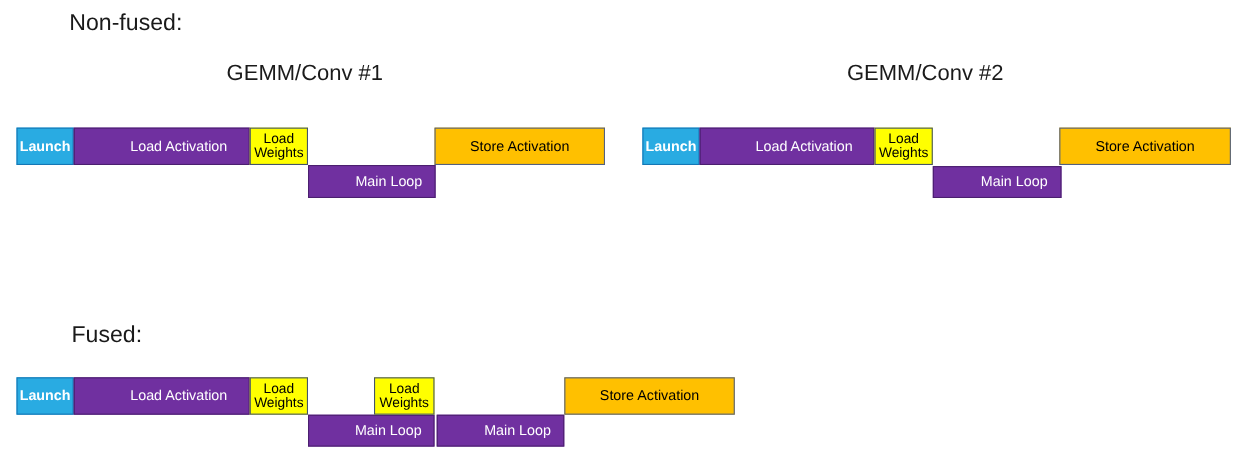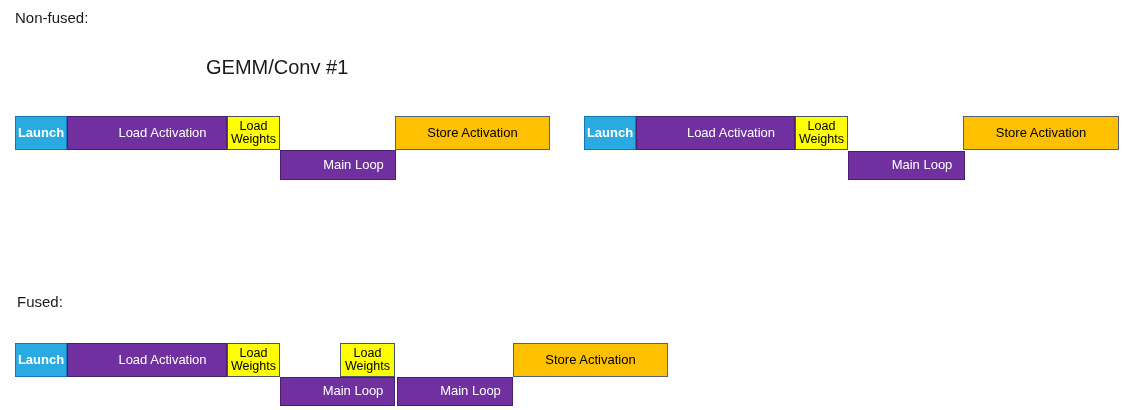--- a/index.html
+++ b/index.html
@@ -10,23 +10,24 @@
   }
   #canvas {
     position: relative;
     width: 1137px;
     height: 410px;
     background: #ffffff;
     overflow: hidden;
   }
   .section-label {
     position: absolute;
-    font-size: 15px;
+    font-size: 21px;
     color: #1a1a1a;
     white-space: nowrap;
+    margin-left: 48px;
   }
   .heading {
     position: absolute;
     font-size: 20px;
     color: #1a1a1a;
     white-space: nowrap;
   }
   .box {
     position: absolute;
     box-sizing: border-box;
@@ -66,20 +67,21 @@
   }
 </style>
 </head>
 <body>
 
 <div id="canvas">
   <div class="section-label" style="left:15px; top:9px;">Non-fused:</div>
 
   <div class="heading" style="left:206px; top:56px;">GEMM/Conv #1</div>
 
+  <div class="heading" style="left:770px; top:56px;">GEMM/Conv #2</div>
 
   <div class="section-label" style="left:17px; top:293px;">Fused:</div>
 
   <div>
       <div class="box box-launch" style="left: 15px; top: 116px; width: 52px; height: 34px;">Launch</div>
       <div class="box box-purple" style="left: 67px; top: 116px; width: 160px; height: 34px;">Load Activation</div>
       <div class="box box-yellow" style="left: 227px; top: 116px; width: 53px; height: 34px;">
         <span>Load</span>
         <span>Weights</span>
       </div>

